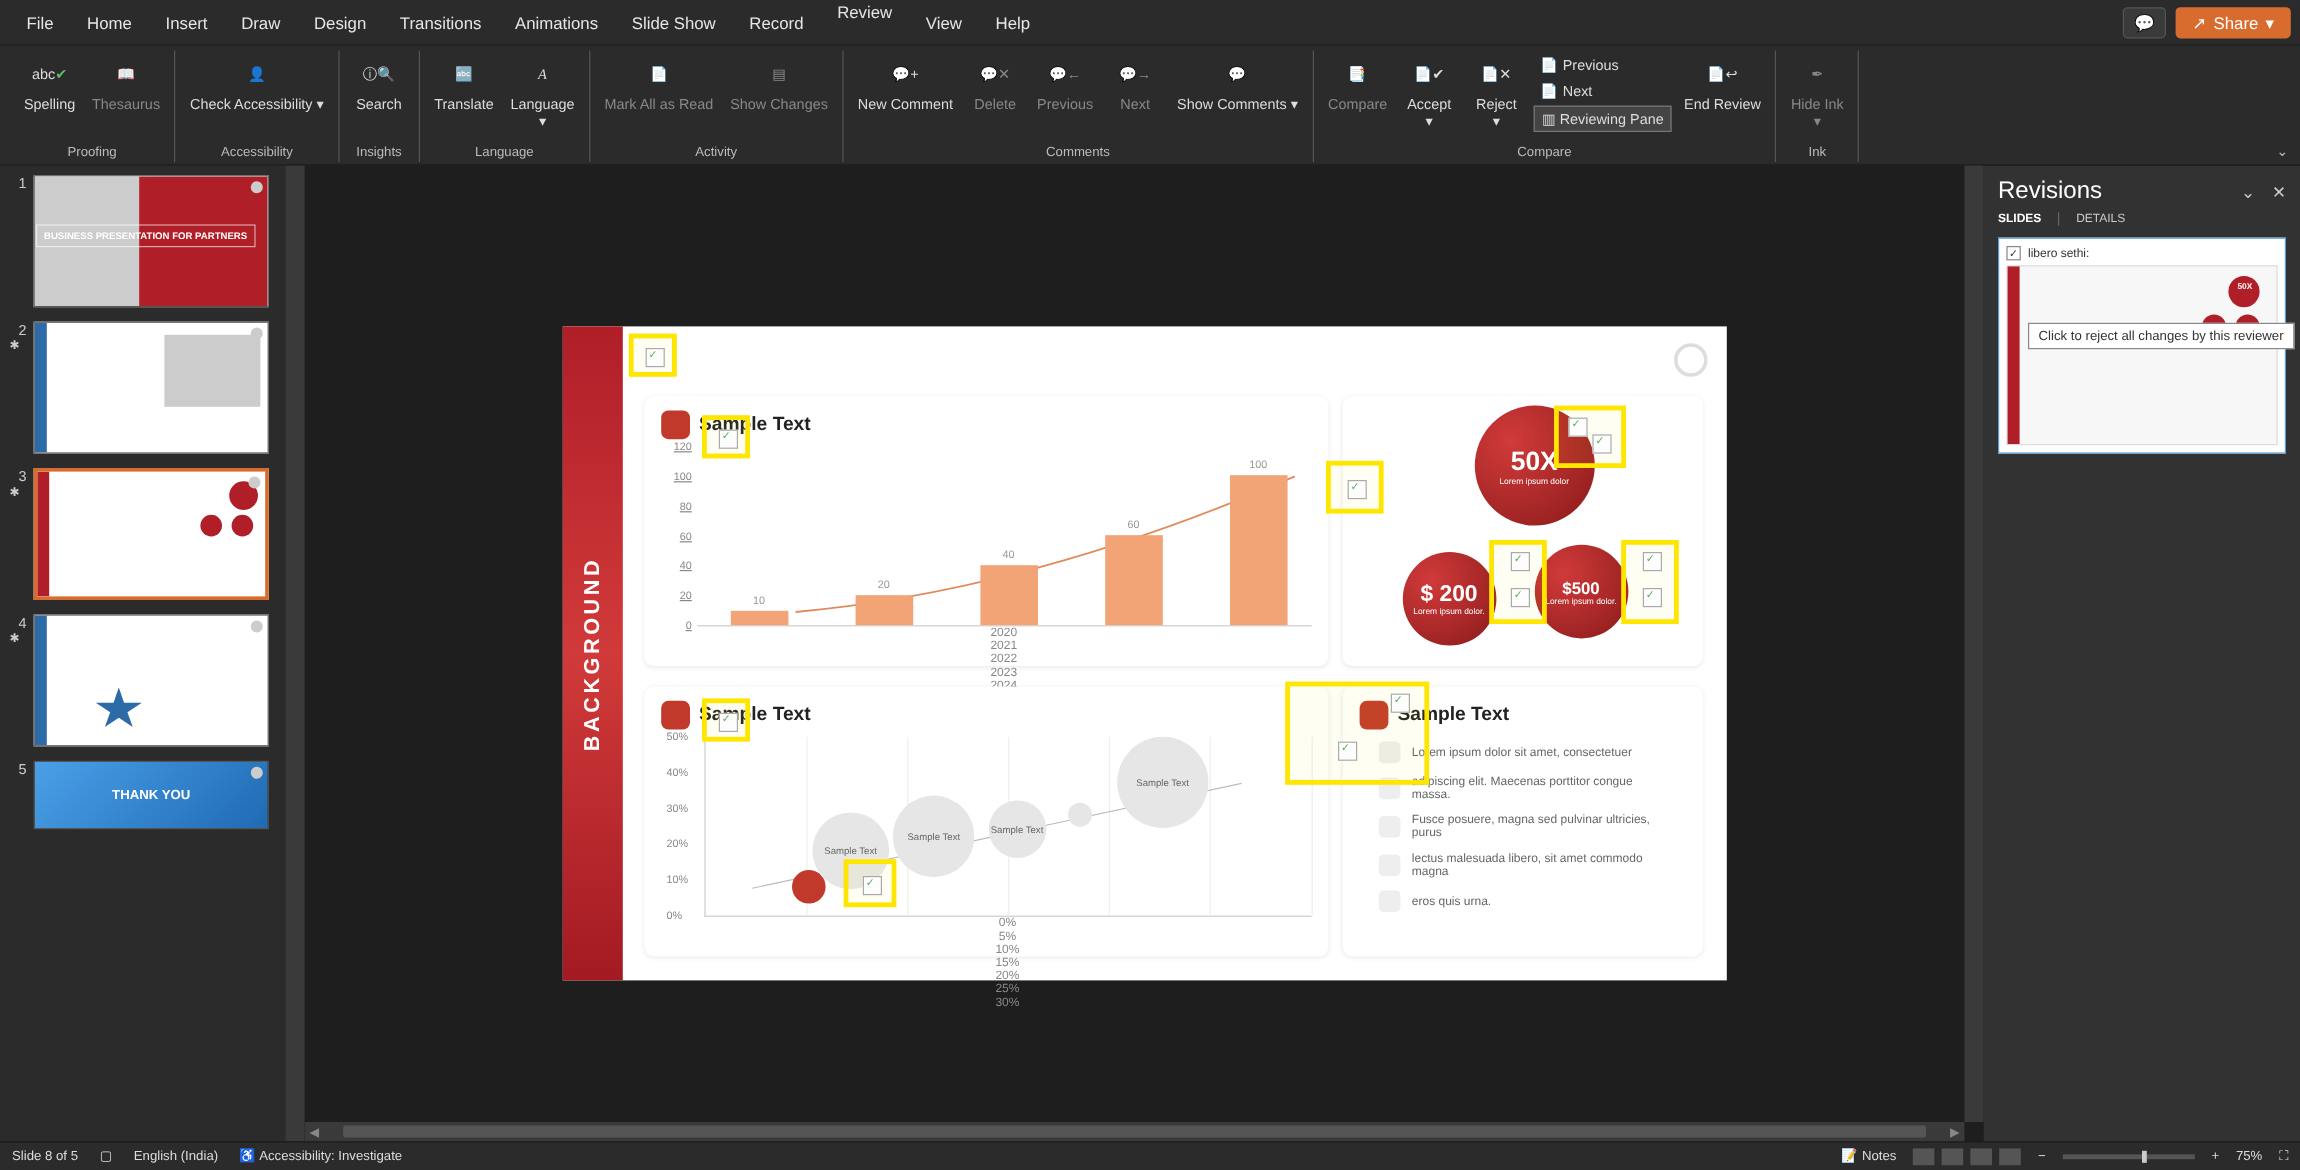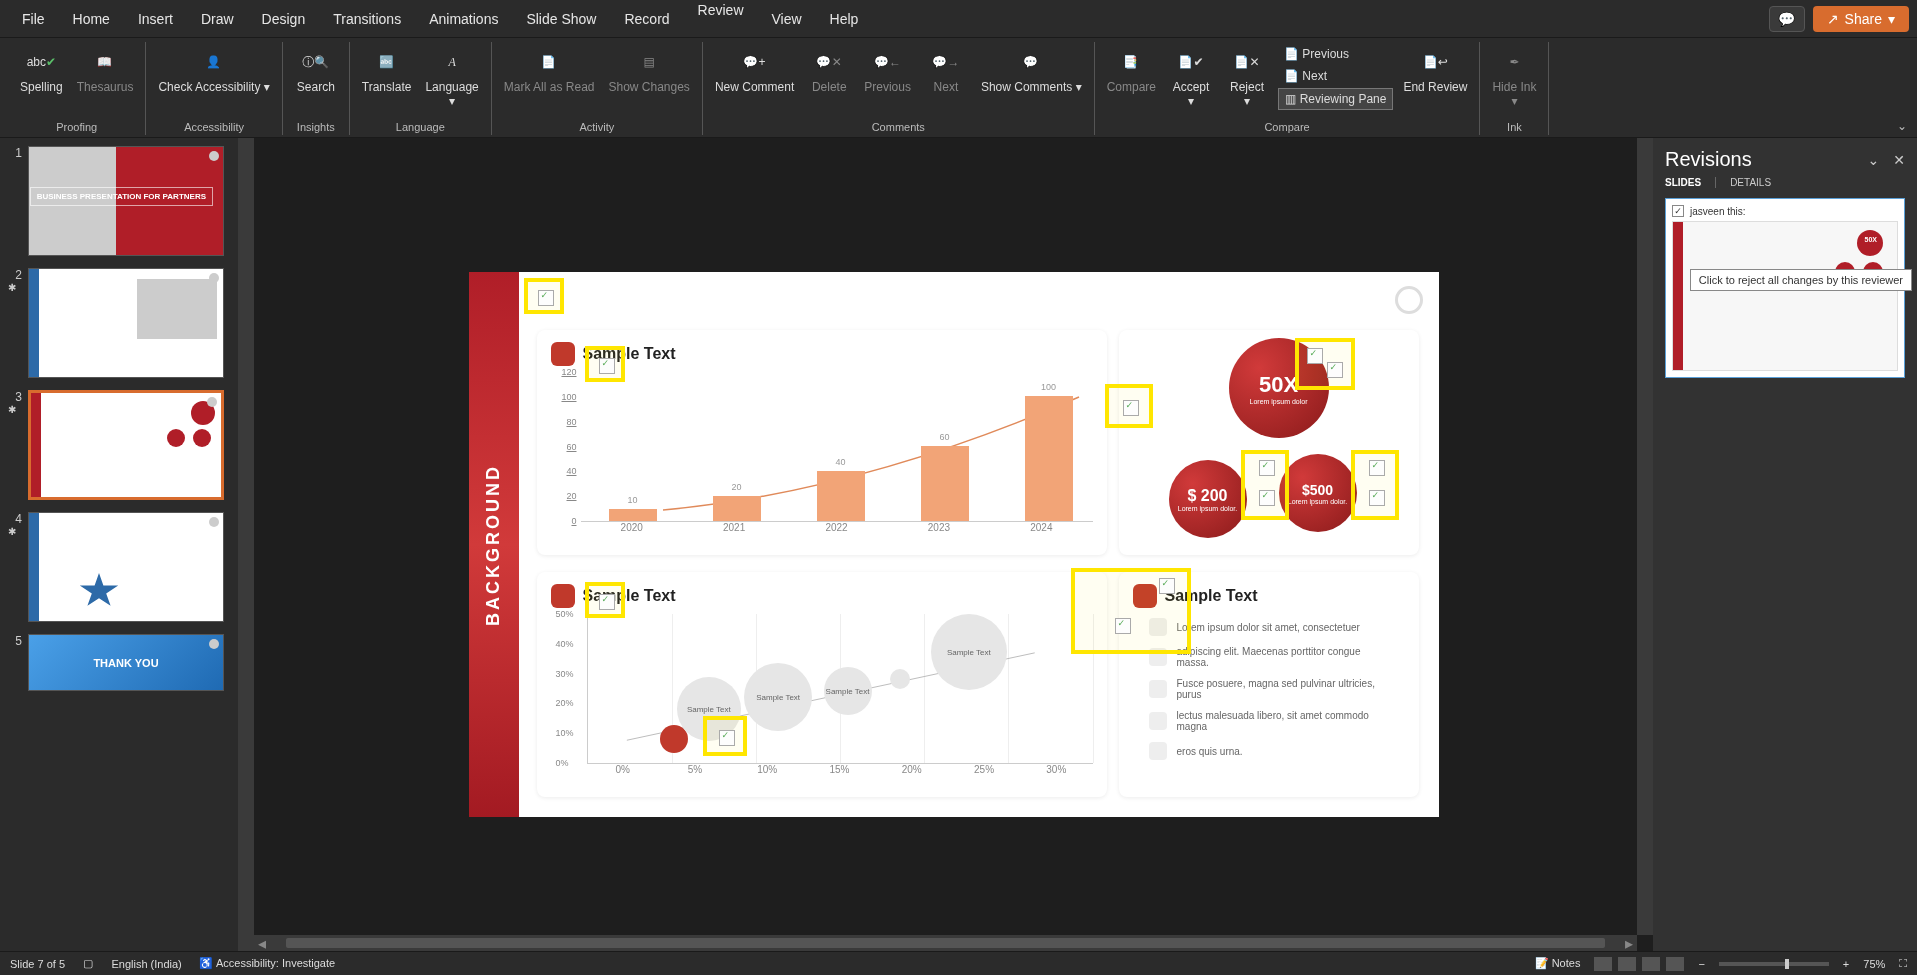--- a/index.html
+++ b/index.html
@@ -61,21 +61,21 @@
 .card-title { display:flex; align-items:center; gap:8px; font-size:16px; font-weight:600; color:#222; margin-bottom:6px; }
 .card-title-icon { width:24px; height:24px; background:#c0392b; border-radius:6px; }
 
 
 .bar-chart { left:68px; top:58px; width:570px; height:225px; }
 .bars-area { position:relative; height:150px; margin-left:30px; margin-top:6px; border-bottom:1px solid #ccc; }
 .y-axis { position:absolute; left:-30px; top:0; height:100%; width:26px; font-size:9px; color:#888; }
 .y-tick { position:absolute; right:0; transform:translateY(-50%);text-decoration:underline; }
 .bar { position:absolute; bottom:0; width:48px; background:#f2a477; }
 .bar-label { position:absolute; top:-14px; left:50%; transform:translateX(-50%); font-size:9px; color:#999; }
-.x-labels { display:flex; margin-left:30px; font-size:10px; color:#888; }
+.x-labels { display:flex; margin-left:30px; font-size:10px; color:#888;flex-direction:column; }
 .x-label { flex:1; text-align:center; }
 .trend-line { position:absolute; left:30px; right:0; top:0; height:150px; pointer-events:none; }
 
 
 .stats-card { position:absolute; left:650px; top:58px; width:300px; height:225px; background:#fff; border-radius:8px; box-shadow:0 1px 4px rgba(0,0,0,0.08); }
 .bubble { position:absolute; border-radius:50%; background:radial-gradient(circle at 30% 30%,#d13a3a,#8a1a1a); color:#fff; display:flex; flex-direction:column; align-items:center; justify-content:center; }
 .bubble-val { font-weight:800; }
 .bubble-sub { font-size:7px; }
 
 
@@ -383,21 +383,21 @@
               <div class="x-label">2024</div>
             </div>
         </div>
 
         <div class="stats-card">
           <div class="bubble" style="left:110px;top:8px;width:100px;height:100px">
             <div class="bubble-val" style="font-size:22px">50X</div>
             <div class="bubble-sub">Lorem ipsum dolor</div>
           </div>
           <div class="bubble" style="left:50px;top:130px;width:78px;height:78px">
-            <div class="bubble-val" style="font-size:16px">$ 200</div>
+            <div class="bubble-val" style="font-size:19px">$ 200</div>
             <div class="bubble-sub">Lorem ipsum dolor.</div>
           </div>
           <div class="bubble" style="left:160px;top:124px;width:78px;height:78px">
             <div class="bubble-val" style="font-size:14px">$500</div>
             <div class="bubble-sub">Lorem ipsum dolor.</div>
           </div>
         </div>
 
         <div class="card scatter-chart">
           <div class="card-title">
@@ -525,36 +525,36 @@
       </div>
     </div>
     <div class="rev-tabs">
       <span class="rev-tab active">SLIDES</span>
       <span class="rev-sep"></span>
       <span class="rev-tab">DETAILS</span>
     </div>
     <div class="rev-slide">
       <div class="rev-cb-row">
         <div class="rev-cb">✓</div>
-        <span>jasveen this:</span>
+        <span>libero sethi:</span>
       </div>
       <div class="rev-slide-preview">
         <div class="t-sketch-red" style="left:0;top:0;width:10px;height:100%"></div>
         <div class="t-sketch-red" style="right:14px;top:8px;width:26px;height:26px;border-radius:50%"></div>
         <div class="t-sketch-red" style="right:42px;top:40px;width:20px;height:20px;border-radius:50%"></div>
         <div class="t-sketch-red" style="right:14px;top:40px;width:20px;height:20px;border-radius:50%"></div>
         <div style="position:absolute;right:20px;top:14px;color:#fff;font-size:7px;font-weight:700">50X</div>
       </div>
       <div class="rev-tooltip" style="right:-8px;top:70px">Click to reject all changes by this reviewer</div>
     </div>
   </div>
 </div>
 
 <div class="status-bar">
-  <span>Slide 7 of 5</span>
+  <span>Slide 8 of 5</span>
   <span>▢</span>
   <span>English (India)</span>
   <span>♿ <span>Accessibility: Investigate</span></span>
   <div class="status-spacer"></div>
   <div class="status-right">
     <span>📝 <span>Notes</span></span>
     <div class="view-btns">
       <div class="view-btn"></div>
       <div class="view-btn"></div>
       <div class="view-btn"></div>

